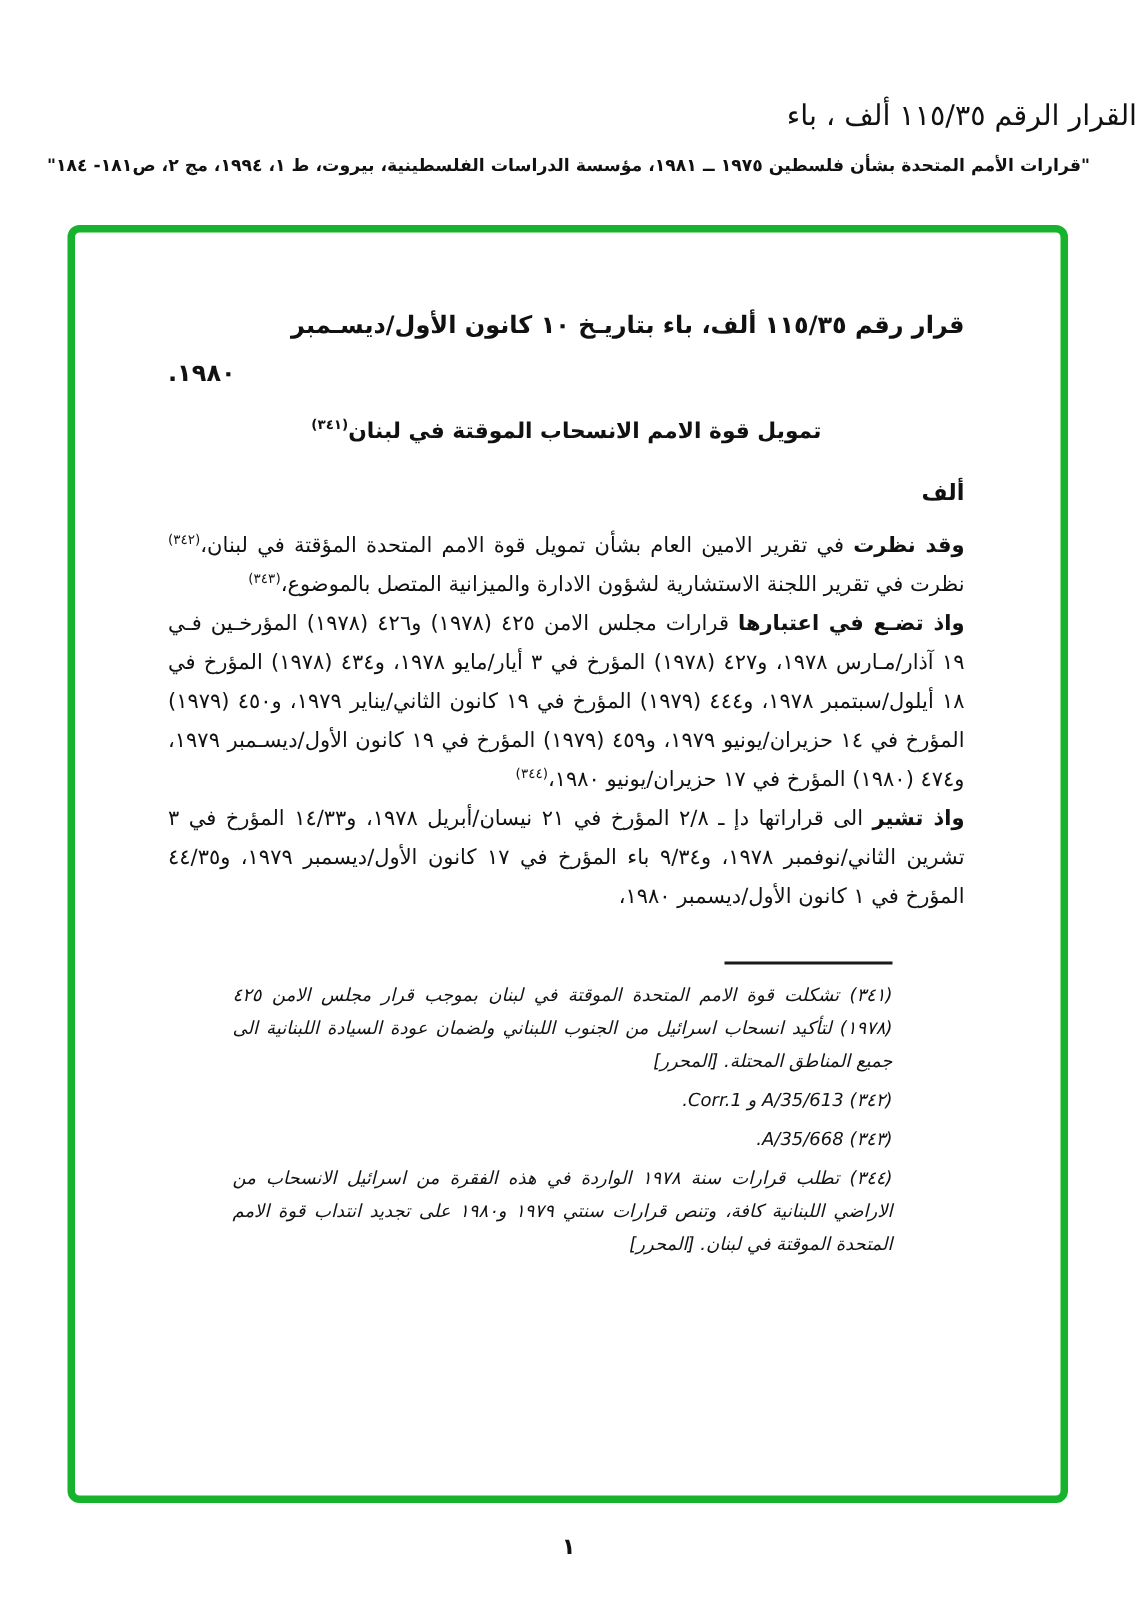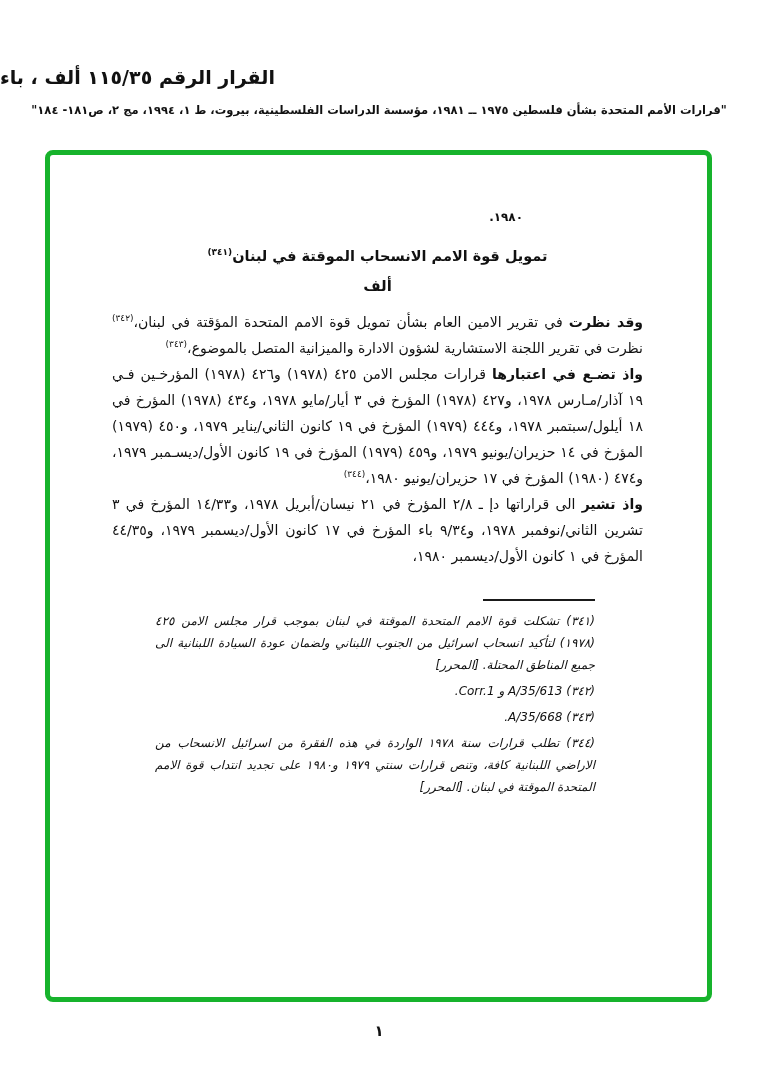--- a/index.html
+++ b/index.html
@@ -8,22 +8,22 @@
     position:relative;
     background:#ffffff;
     font-family:"DejaVu Sans",sans-serif;
     color:#111;
     overflow:hidden;
   }
   .b{font-weight:bold;}
   
   .hdr-title{
     position:absolute;top:66px;left:0;width:100%;
-    text-align:left;direction:rtl;
-    font-size:19px;font-weight:bold;letter-spacing:0;
+    text-align:right;direction:rtl;
+    font-size:19px;font-weight:normal;letter-spacing:0;
   }
   .hdr-source{
     position:absolute;top:103px;left:0;width:100%;
     text-align:center;direction:rtl;
     font-size:11.5px;font-weight:bold;
   }
   
   .frame{
     position:absolute;left:45px;top:150px;
     width:657px;height:842px;
@@ -38,31 +38,32 @@
     padding-top:46px;
     font-size:14px;
     line-height:26px;
     text-align:justify;
   }
   .doc-title{
     font-size:16px;line-height:32px;font-weight:bold;
     text-align:right;
   }
   .doc-title-l2{
-    font-size:12px;line-height:32px;font-weight:bold;
-    text-align:right;
+    font-size:16px;line-height:32px;font-weight:bold;
+    text-align:left;
     padding-right:120px;
   }
   .doc-subtitle{
     margin-top:8px;
     text-align:center;
     font-size:14.5px;font-weight:bold;line-height:30px;
   }
   .section-letter{
-    text-align:center;
+    margin-top:10px;
+    text-align:right;
     font-size:15px;font-weight:bold;line-height:30px;
   }
   .paras{margin-top:8px;}
   .para{margin:0;padding:0;}
   sup{font-size:9px;line-height:0;}
   
   .footnotes{
     direction:rtl;
     margin:30px 48px 0 0;
     width:440px;
@@ -84,20 +85,21 @@
   }
 </style>
 </head>
 <body>
 
 <div class="hdr-title">القرار الرقم ١١٥/٣٥ ألف ، باء</div>
 <div class="hdr-source">"قرارات الأمم المتحدة بشأن فلسطين ١٩٧٥ ــ ١٩٨١، مؤسسة الدراسات الفلسطينية، بيروت، ط ١، ١٩٩٤، مج ٢، ص١٨١- ١٨٤"</div>
 
 <div class="frame" style="border-color: rgb(23, 179, 44);">
   <div class="doc">
+    <div class="doc-title">قرار رقم ١١٥/٣٥ ألف، باء بتاريـخ ١٠ كانون الأول/ديسـمبر</div>
     <div class="doc-title-l2">١٩٨٠.</div>
     <div class="doc-subtitle"><span>تمويل قوة الامم الانسحاب الموقتة في لبنان</span><sup>(٣٤١)</sup></div>
     <div class="section-letter">ألف</div>
     <div class="paras">
         <p class="para"><span class="b">وقد نظرت</span><span> في تقرير الامين العام بشأن تمويل قوة الامم المتحدة المؤقتة في لبنان،</span><sup>(٣٤٢)</sup><span>  نظرت في تقرير اللجنة الاستشارية لشؤون الادارة والميزانية المتصل بالموضوع،</span><sup>(٣٤٣)</sup></p>
         <p class="para"><span class="b">واذ تضـع في اعتبارها</span><span> قرارات مجلس الامن ٤٢٥ (١٩٧٨) و٤٢٦ (١٩٧٨) المؤرخـين فـي ١٩ آذار/مـارس ١٩٧٨، و٤٢٧ (١٩٧٨) المؤرخ في ٣ أيار/مايو ١٩٧٨، و٤٣٤ (١٩٧٨) المؤرخ في ١٨ أيلول/سبتمبر ١٩٧٨، و٤٤٤ (١٩٧٩) المؤرخ في ١٩ كانون الثاني/يناير ١٩٧٩، و٤٥٠ (١٩٧٩) المؤرخ في ١٤ حزيران/يونيو ١٩٧٩، و٤٥٩ (١٩٧٩) المؤرخ في ١٩ كانون الأول/ديسـمبر ١٩٧٩، و٤٧٤ (١٩٨٠) المؤرخ في ١٧ حزيران/يونيو ١٩٨٠،</span><sup>(٣٤٤)</sup></p>
         <p class="para"><span class="b">واذ تشير</span><span> الى قراراتها دإ ـ ٢/٨ المؤرخ في ٢١ نيسان/أبريل ١٩٧٨، و١٤/٣٣ المؤرخ في ٣ تشرين الثاني/نوفمبر ١٩٧٨، و٩/٣٤ باء المؤرخ في ١٧ كانون الأول/ديسمبر ١٩٧٩، و٤٤/٣٥ المؤرخ في ١ كانون الأول/ديسمبر ١٩٨٠،</span></p>
       </div>
     <div class="footnotes">
       <div class="fn-sep" style="background: rgb(26, 26, 26);"></div>

